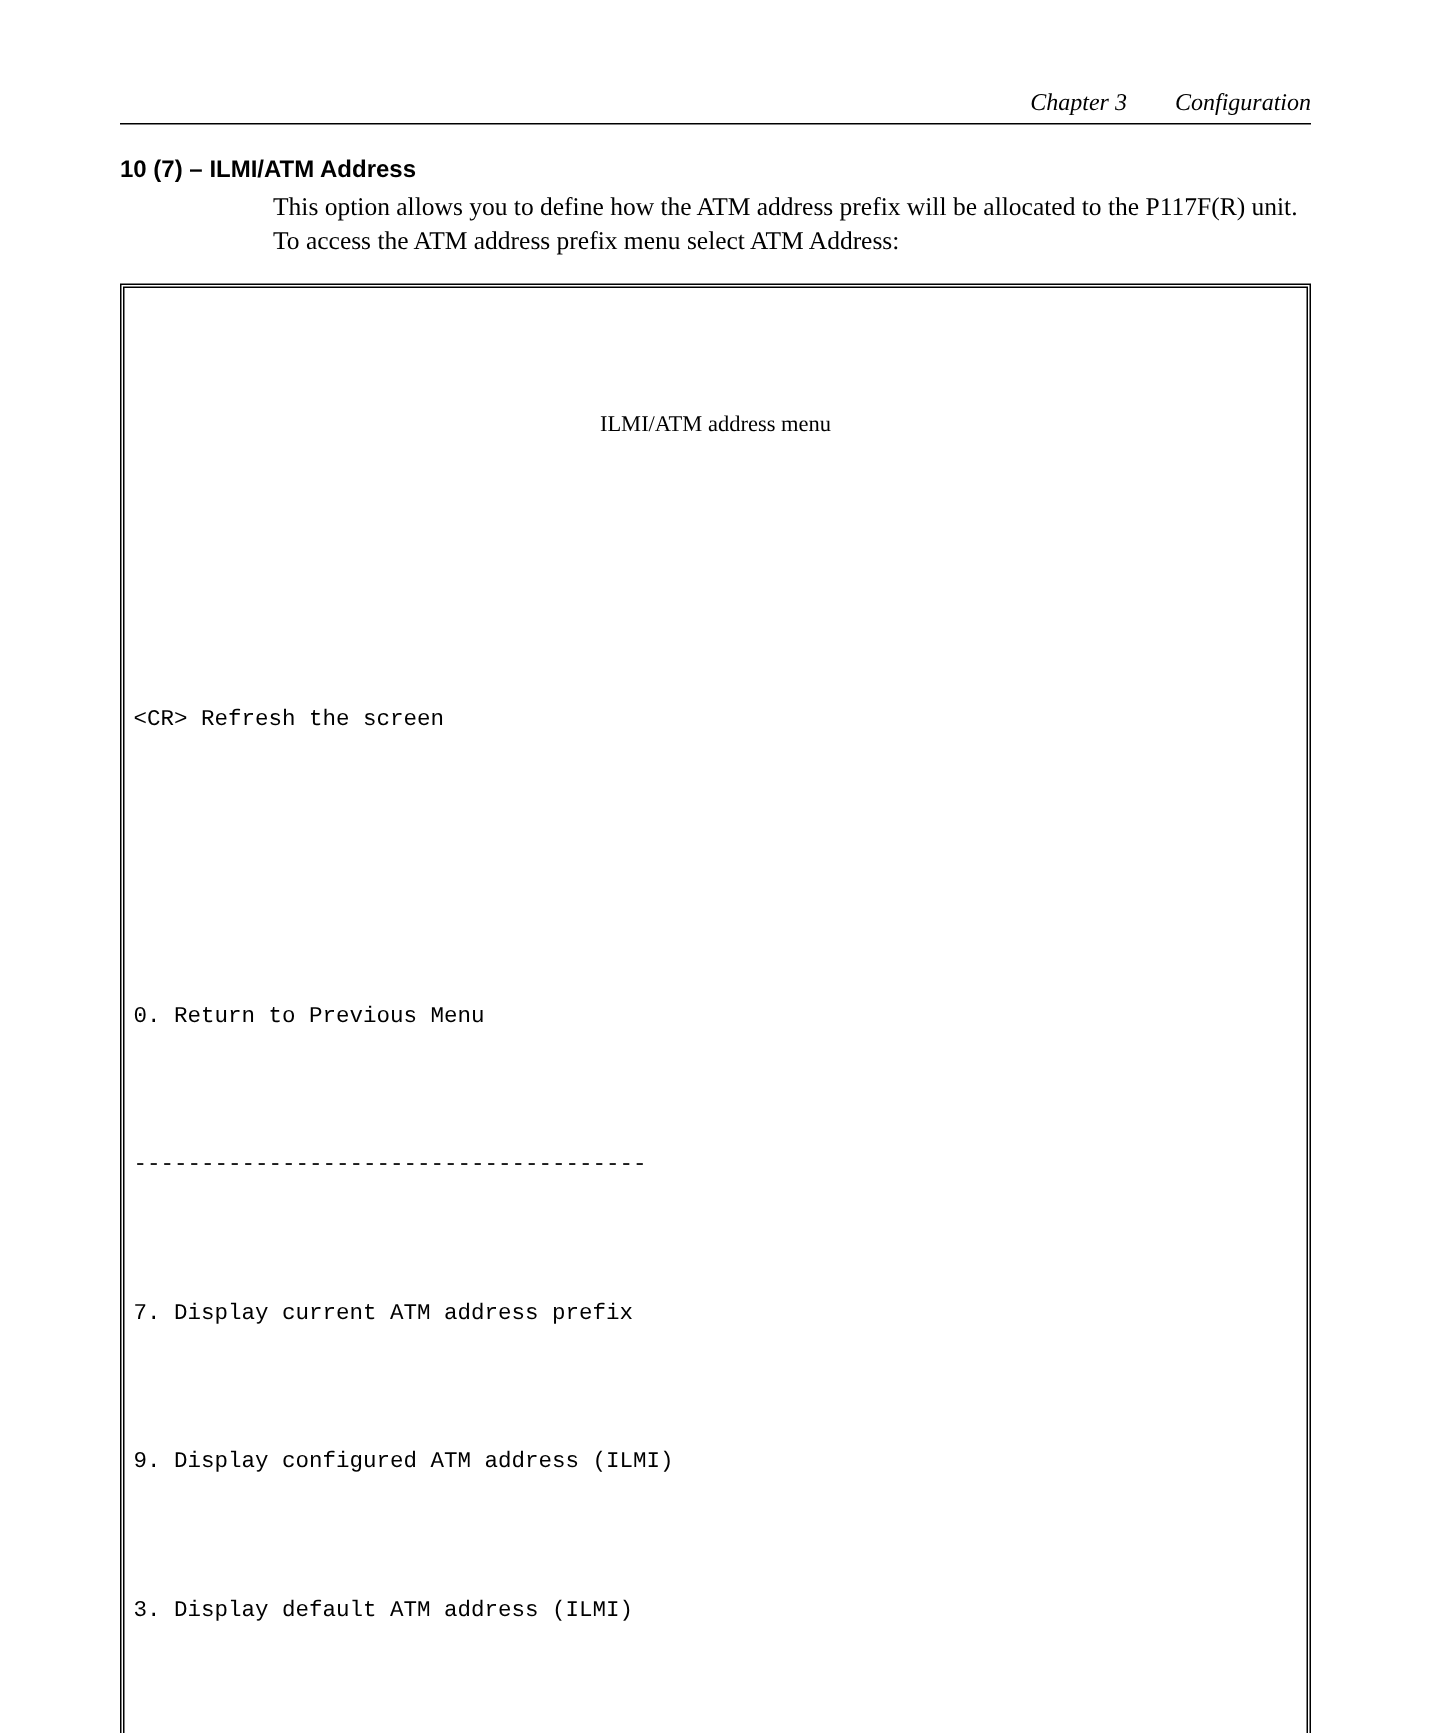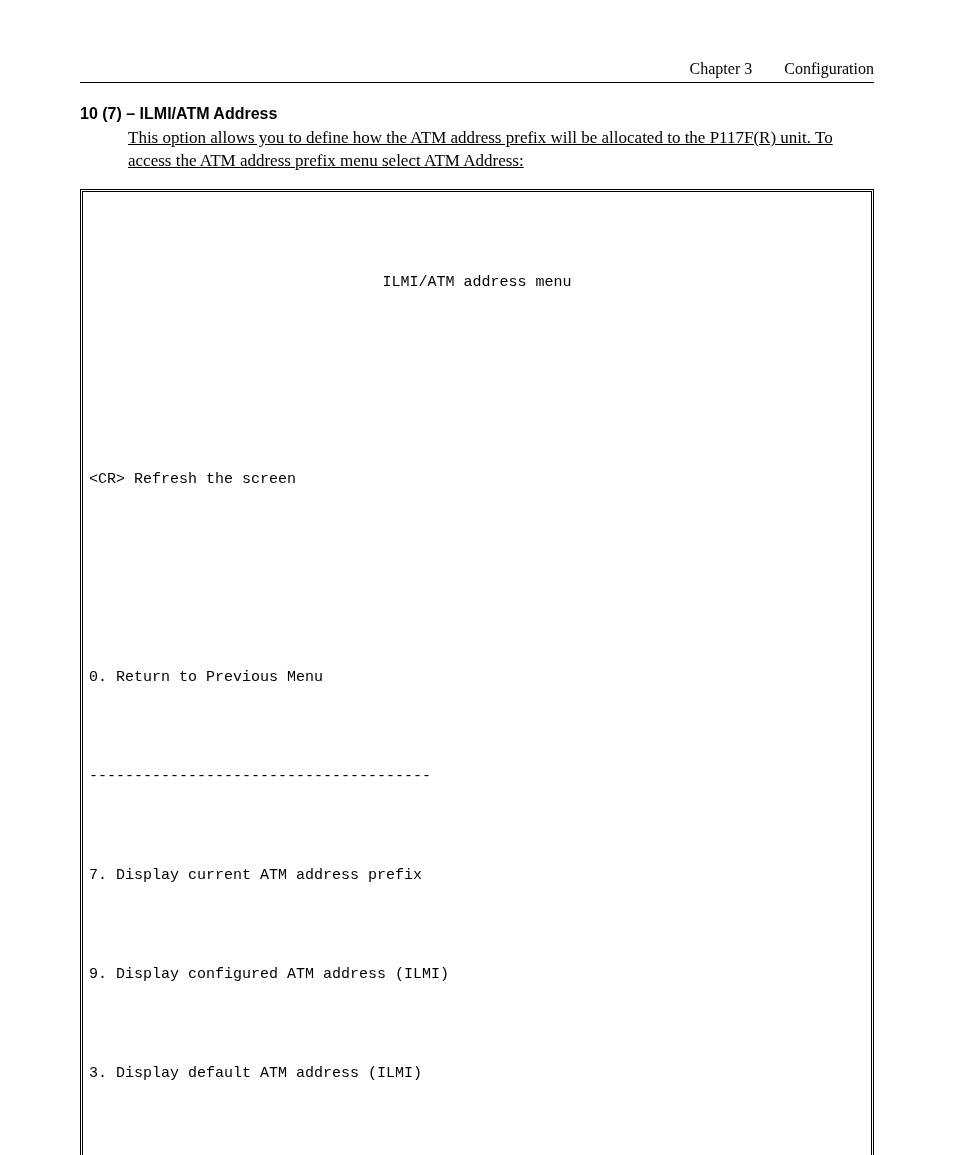--- a/index.html
+++ b/index.html
@@ -15,48 +15,49 @@
     padding: 60px 80px 40px 80px;
     box-sizing: border-box;
     width: 954px;
   }
   .header-line {
     border-bottom: 1px solid #000;
     padding-bottom: 4px;
     margin-bottom: 22px;
     text-align: right;
     font-size: 16px;
+    font-style: italic;
   }
   .header-line .chapter {
     margin-right: 28px;
   }
   .section-heading {
     font-family: Liberation Sans, sans-serif;
     font-weight: bold;
     font-size: 16px;
     margin: 0 0 4px 0;
   }
   .intro-para {
-    margin: 0 0 16px 48px;
+    margin: 0 0 16px 102px;
     font-size: 17px;
     line-height: 1.35;
-    text-decoration: underline;
   }
   .terminal-box {
     border: 3px double #000;
     font-family: "Courier New", monospace;
     font-size: 15px;
     padding: 10px 6px 6px 6px;
     line-height: 2.2;
     margin-bottom: 22px;
     white-space: pre-wrap;
   }
   .term-center {
     text-align: center;
     line-height: 2.0;
+    font-family: Liberation Serif, serif;
   }
   .blank-line {
     display: inline-block;
     border-bottom: 1.5px solid #000;
     width: 46px;
     height: 0.9em;
     vertical-align: baseline;
     margin: 0 2px;
   }
 </style>

